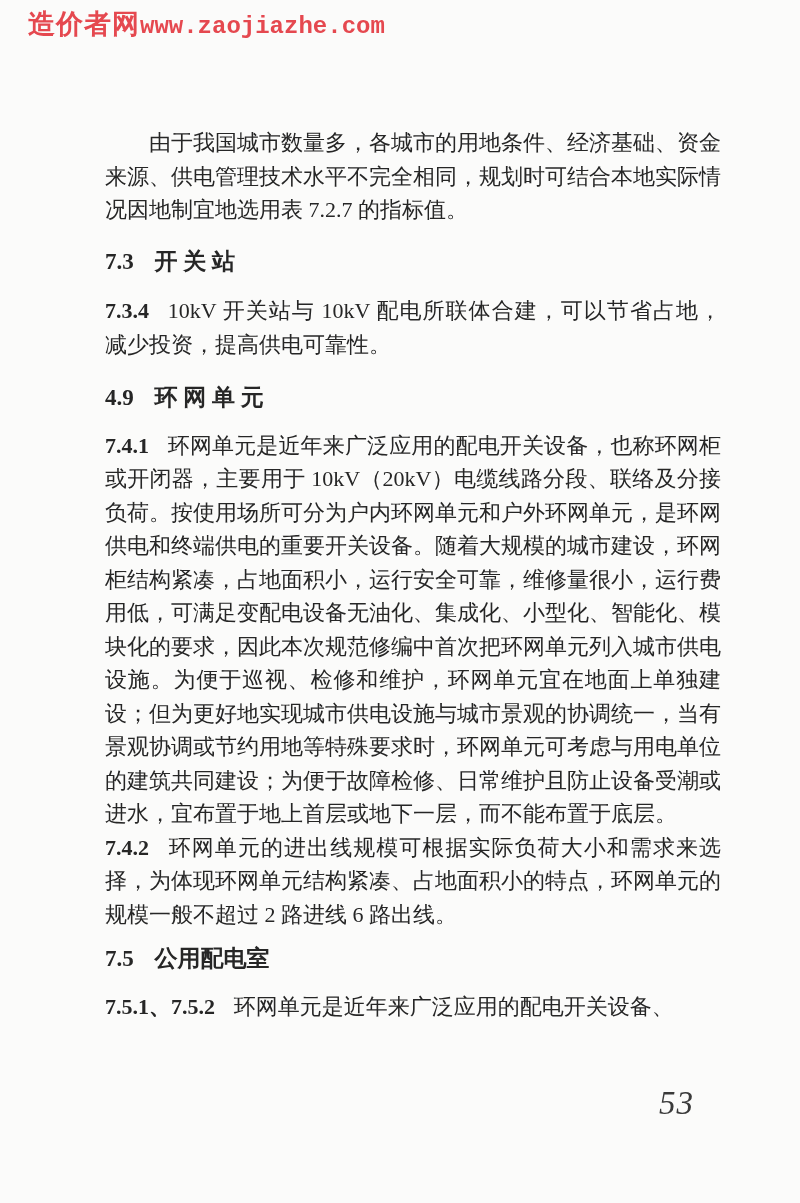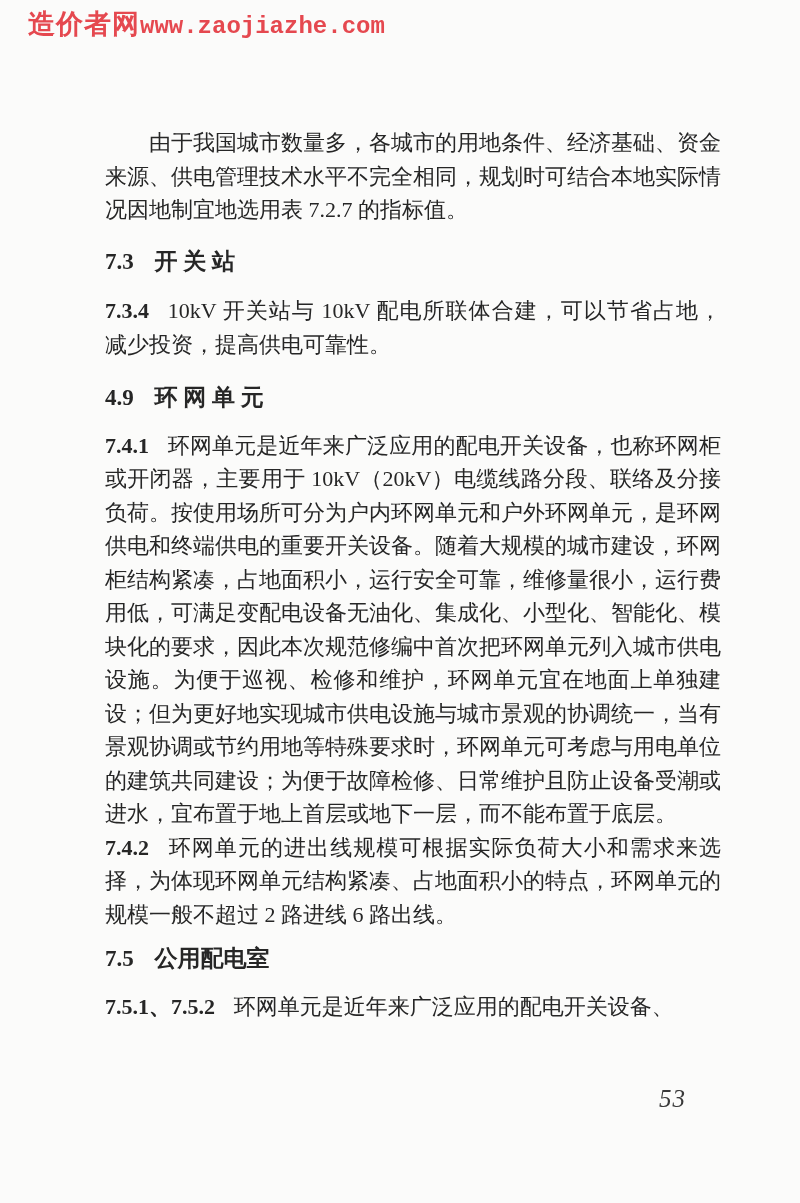--- a/index.html
+++ b/index.html
@@ -59,21 +59,21 @@
 
   .clause-label {
     font-weight: bold;
     margin-right: 0.85em;
     white-space: nowrap;
   }
 
   .pagenum {
     position: absolute;
     left: 659px; top: 1085px;
-    font-size: 25px;
+    font-size: 33px;
     font-style: italic;
     color: #3a3a3a;
     letter-spacing: 1px;
   }
 </style>
 </head>
 <body>
 
 <div class="page">
 

